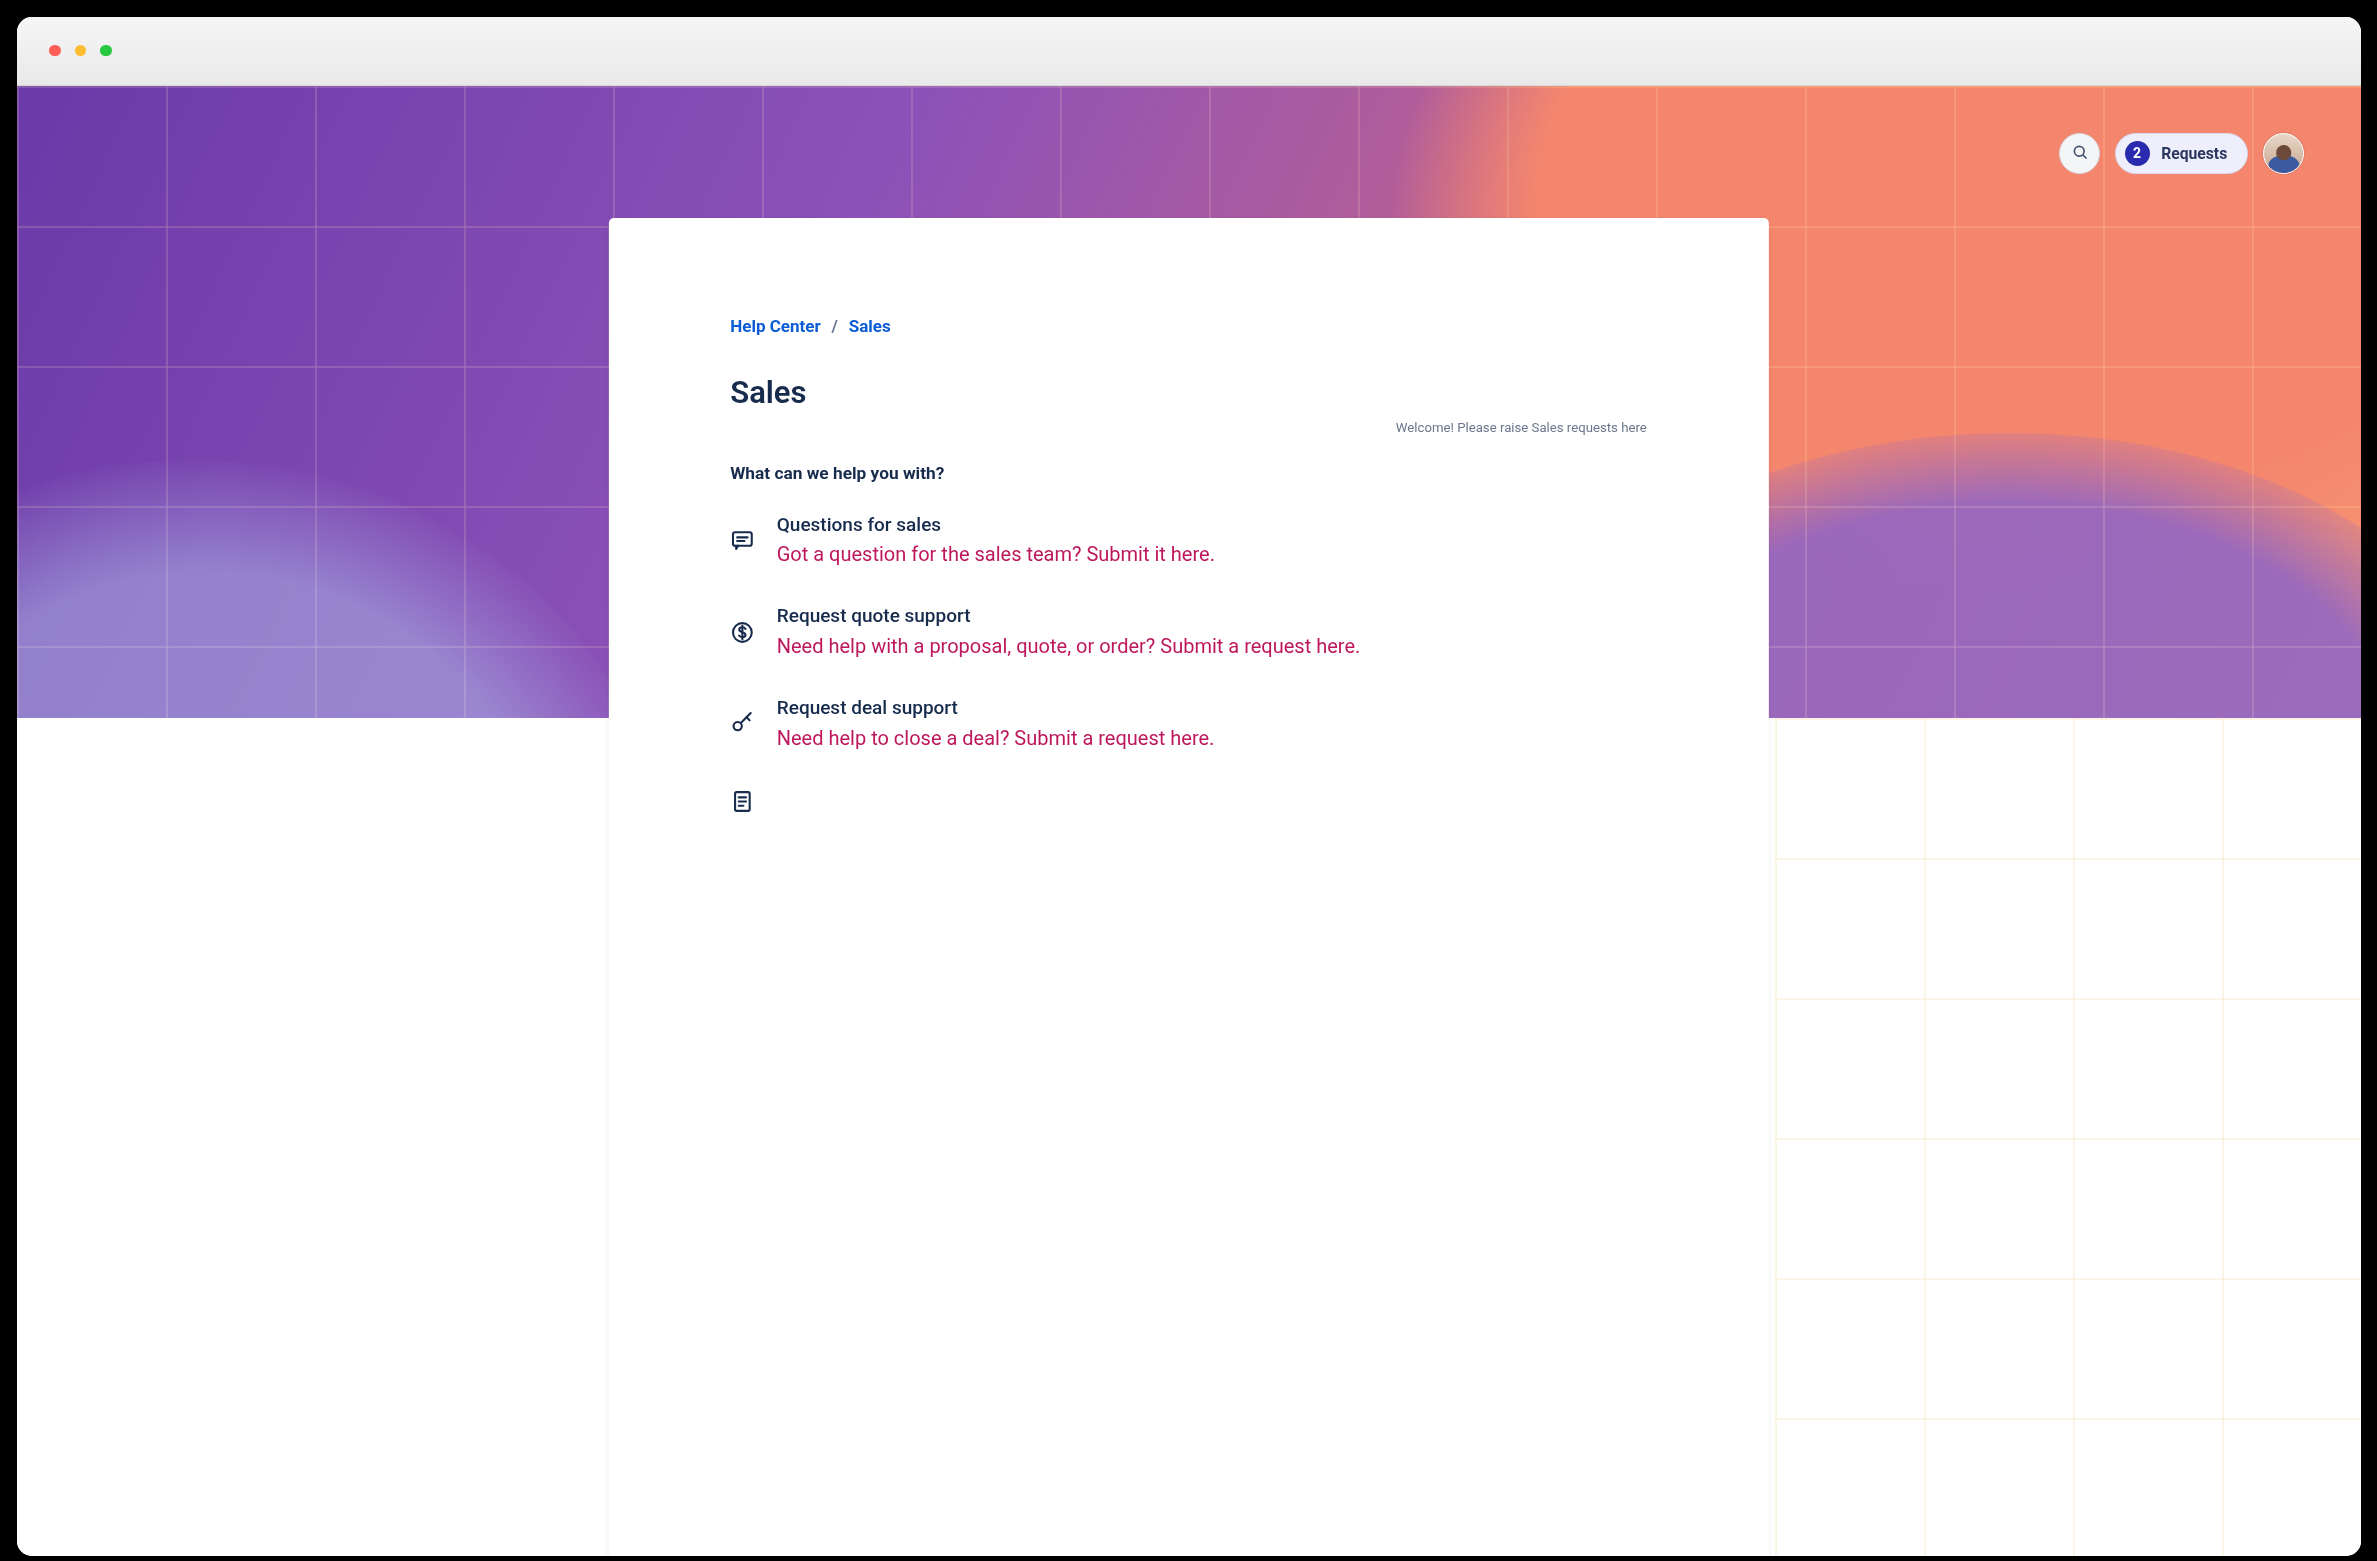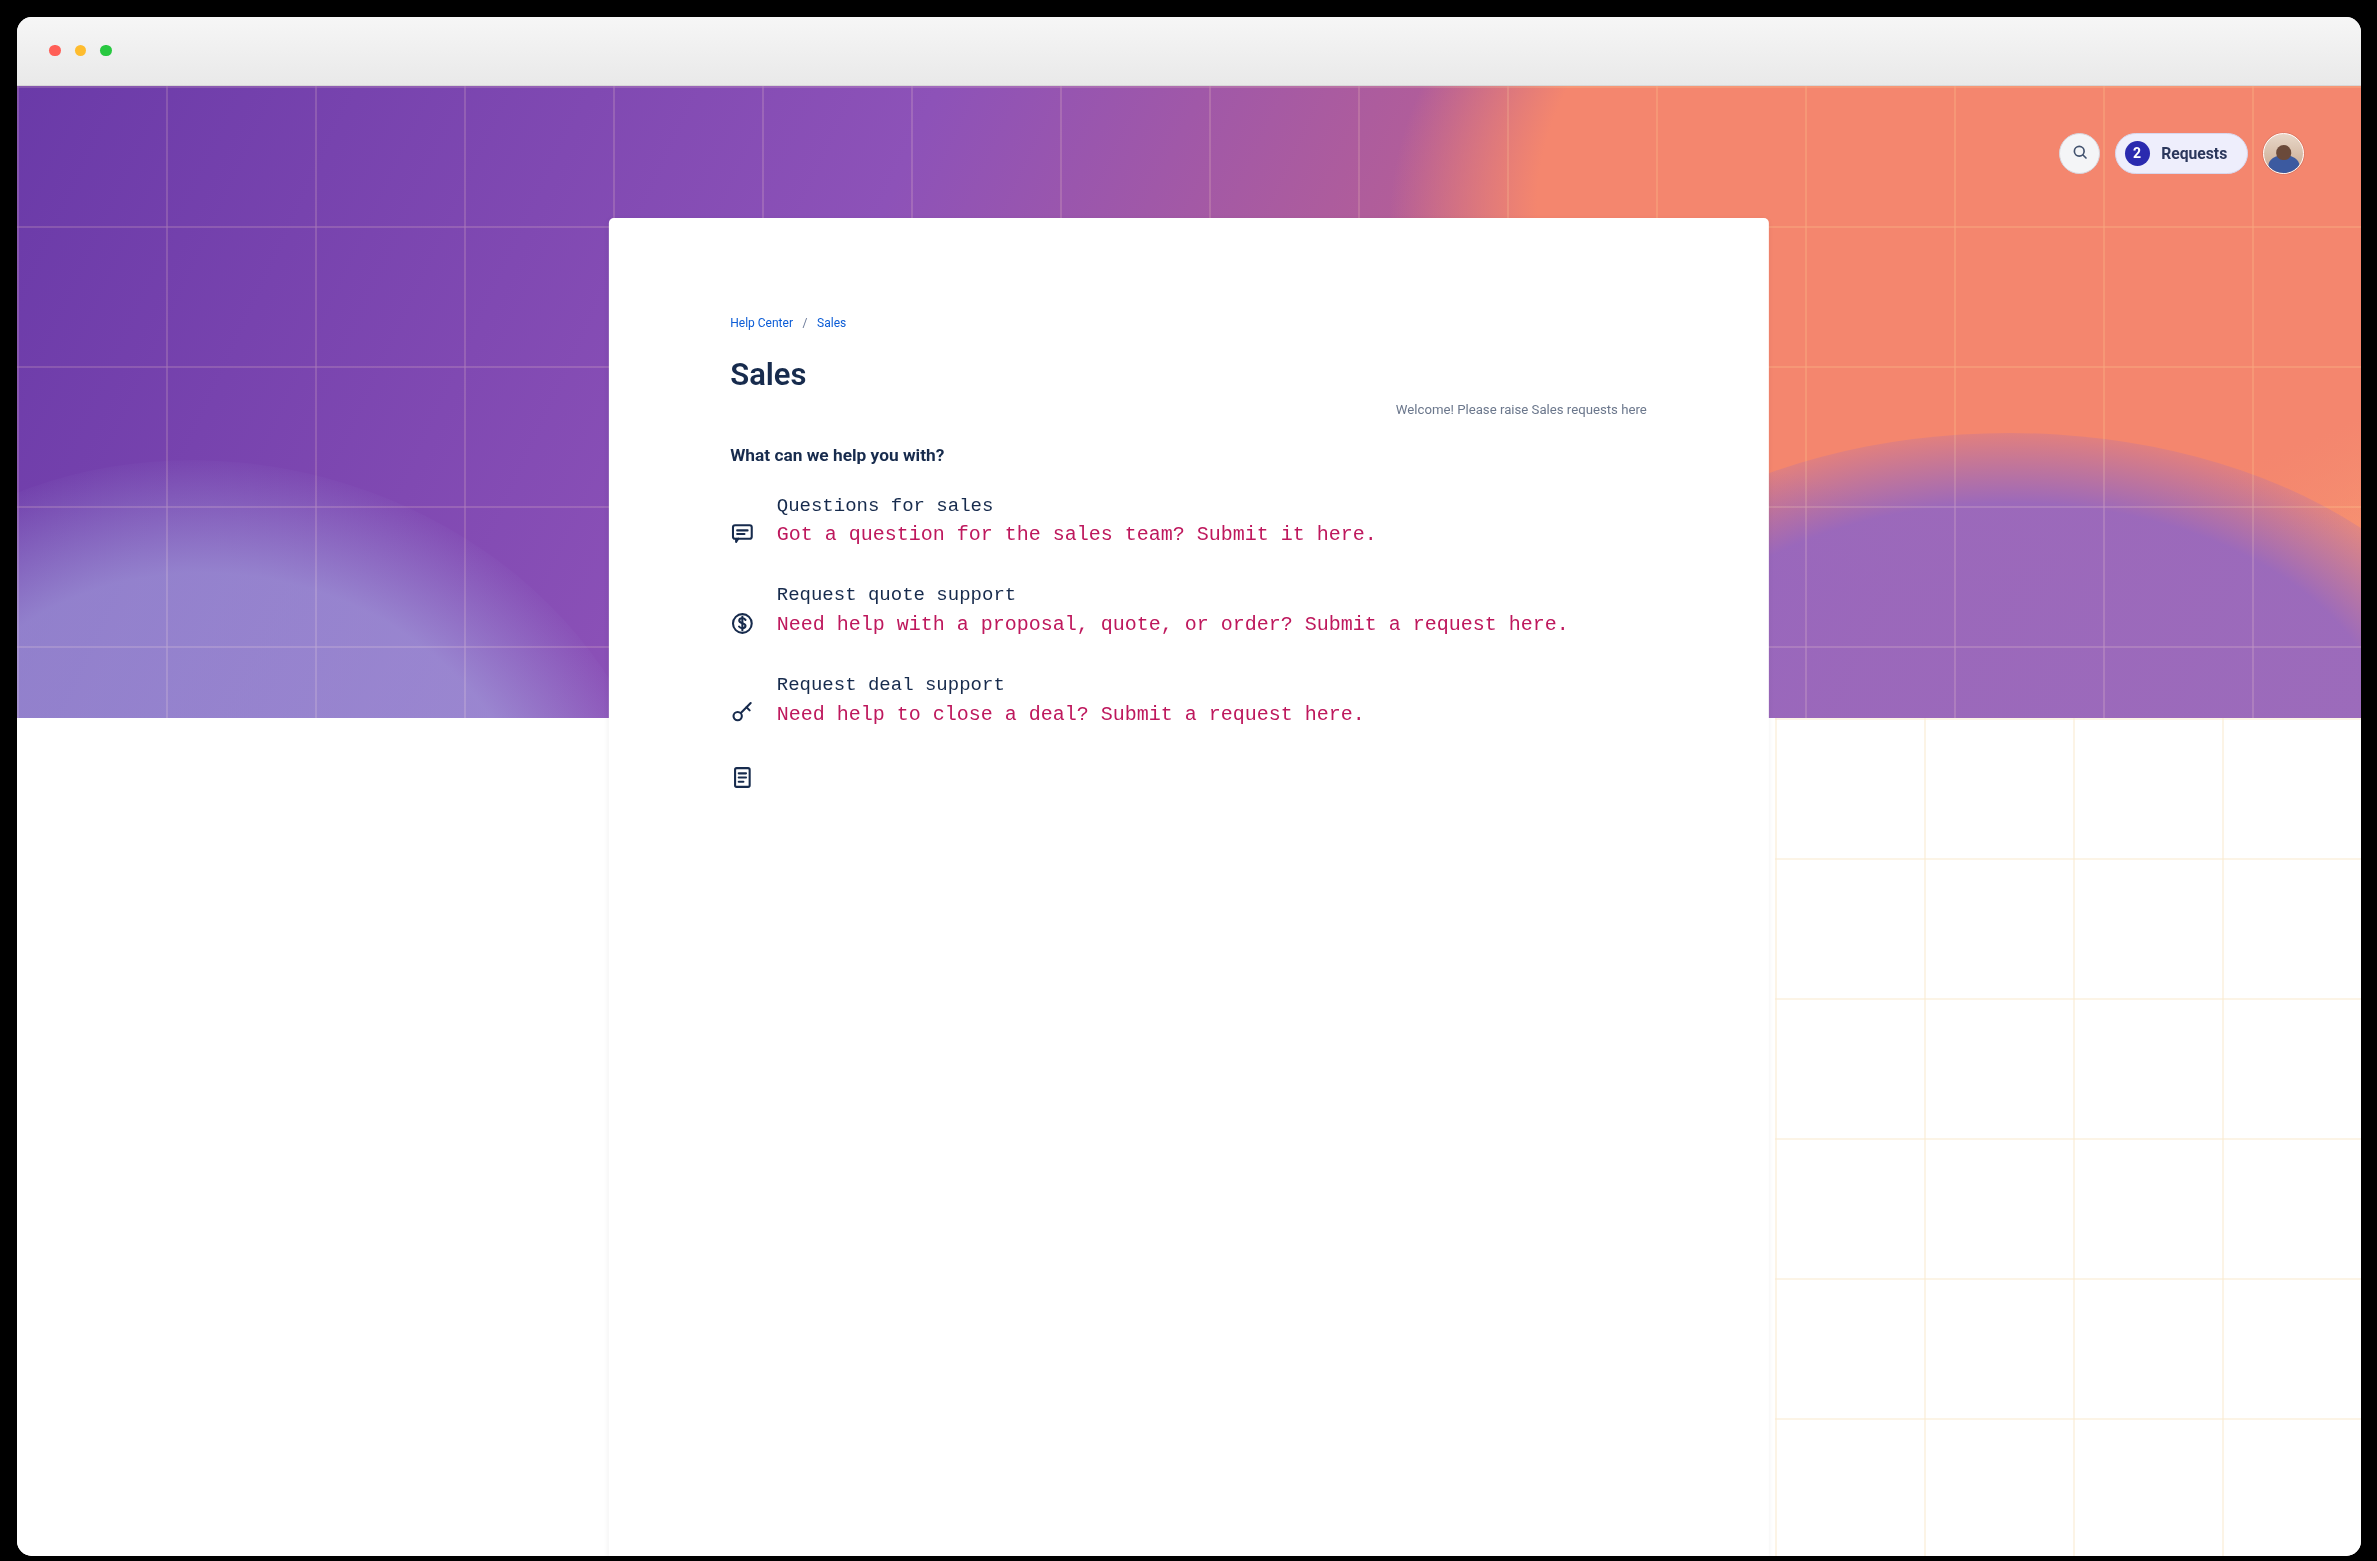--- a/index.html
+++ b/index.html
@@ -166,24 +166,24 @@
     transform: translateX(-50%);
     width: 49.5%;
     height: 91%;
     background: #fff;
     border-radius: 5px 5px 0 0;
     box-shadow: 0 1.7px 5px rgba(0,0,0,0.06);
     padding: 4.2% 5.2% 2% 5.2%;
     z-index: 5;
   }
   .breadcrumb {
-    font-size: 12px;
+    font-size: 17px;
     color: #0b5cd6;
-    font-weight: 400;
-    margin-bottom: 26px;
+    font-weight: 700;
+    margin-bottom: 38px;
   }
   .breadcrumb a { color: #0b5cd6; text-decoration: none; cursor:pointer; }
   .breadcrumb .sep { color: #6b7a99; margin: 0 6.6px; }
   .page-title {
     font-size: 31px;
     font-weight: 600;
     color: #172b4d;
     margin-bottom: 8.3px;
   }
   .page-sub {
@@ -195,23 +195,22 @@
   .help-with {
     font-size: 17.3px;
     font-weight: 700;
     color: #172b4d;
     margin-bottom: 30px;
   }
   .req-list { display:flex; flex-direction:column; gap: 38px; }
   .req-item {
     display: flex;
     gap: 21.5px;
-    align-items: flex-end;
+    align-items: center;
     cursor: pointer;
-    font-family: Liberation Mono, monospace;
   }
   .req-icon {
     width: 25px; height: 25px;
     flex: 0 0 25px;
     color: #172b4d;
     margin-top: 1.7px;
     display:flex; align-items:center; justify-content:center;
   }
   .req-icon svg { width:100%; height:100%; }
   .req-text .title {

